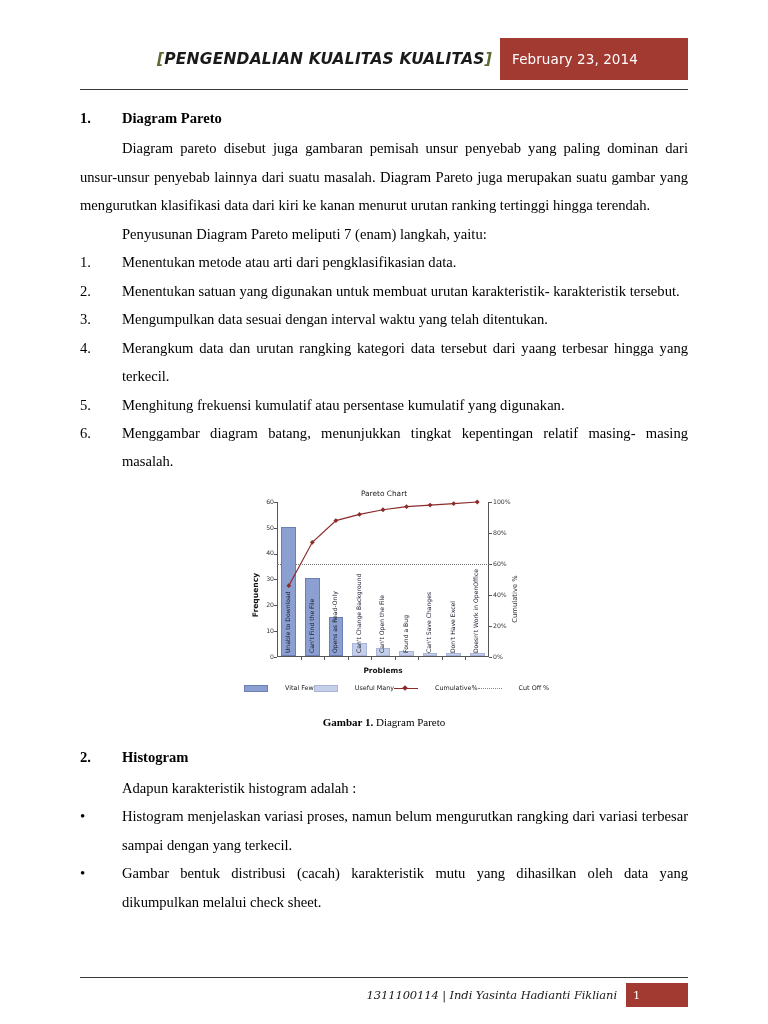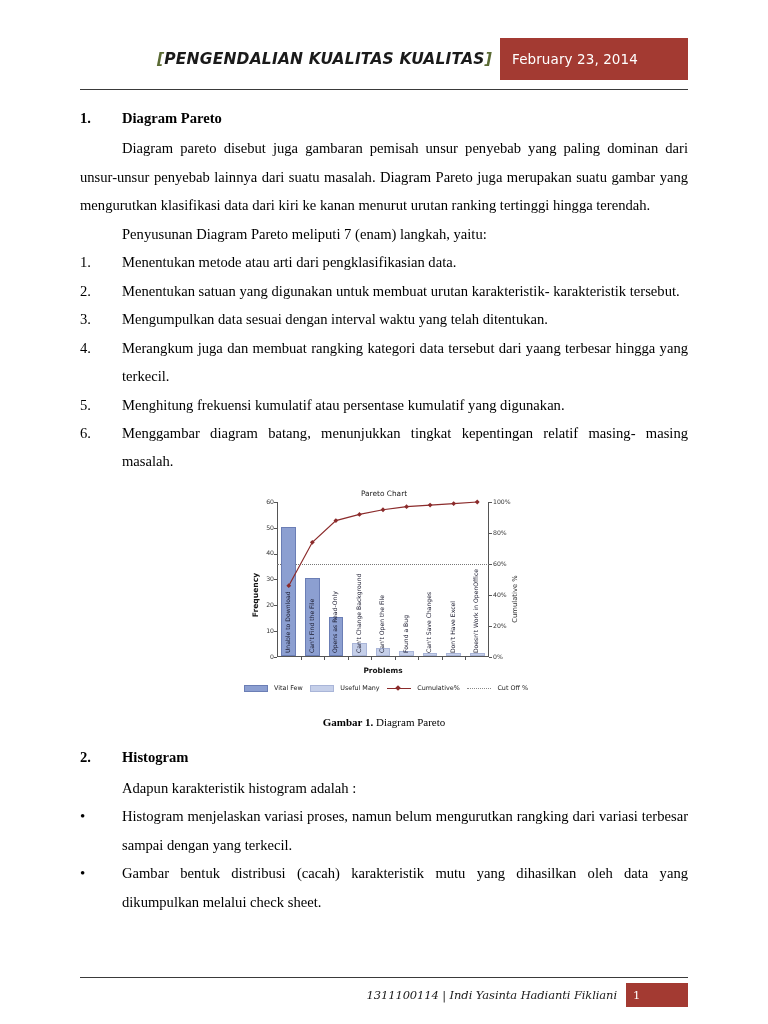--- a/index.html
+++ b/index.html
@@ -288,21 +288,21 @@
     width: 284px;
     display: flex;
     align-items: center;
     justify-content: space-between;
     font-size: 6.4px;
     color: #1a1a1a;
   }
   .legend-item {
     display: flex;
     align-items: center;
-    gap: 6px;
+    gap: 17px;
     white-space: nowrap;
   }
   .lg-swatch {
     width: 22px;
     height: 5px;
     display: inline-block;
   }
   .lg-swatch.vital { background: #8c9fd1; border: 0.5px solid #6b7eb5; }
   .lg-swatch.useful { background: #c5cfe9; border: 0.5px solid #a9b5d8; }
   .lg-line {
@@ -414,21 +414,21 @@
       <li>
         <span class="marker">2.</span>
         <span class="li-body">Menentukan satuan yang digunakan untuk membuat urutan karakteristik- karakteristik tersebut.</span>
       </li>
       <li>
         <span class="marker">3.</span>
         <span class="li-body nojust">Mengumpulkan data sesuai dengan interval waktu yang telah ditentukan.</span>
       </li>
       <li>
         <span class="marker">4.</span>
-        <span class="li-body">Merangkum juga dan membuat rangking kategori data tersebut dari yaang terbesar hingga yang terkecil.</span>
+        <span class="li-body">Merangkum data dan urutan rangking kategori data tersebut dari yaang terbesar hingga yang terkecil.</span>
       </li>
       <li>
         <span class="marker">5.</span>
         <span class="li-body nojust">Menghitung frekuensi kumulatif atau persentase kumulatif yang digunakan.</span>
       </li>
       <li>
         <span class="marker">6.</span>
         <span class="li-body">Menggambar diagram batang, menunjukkan tingkat kepentingan relatif masing- masing masalah.</span>
       </li>
     </ul>

